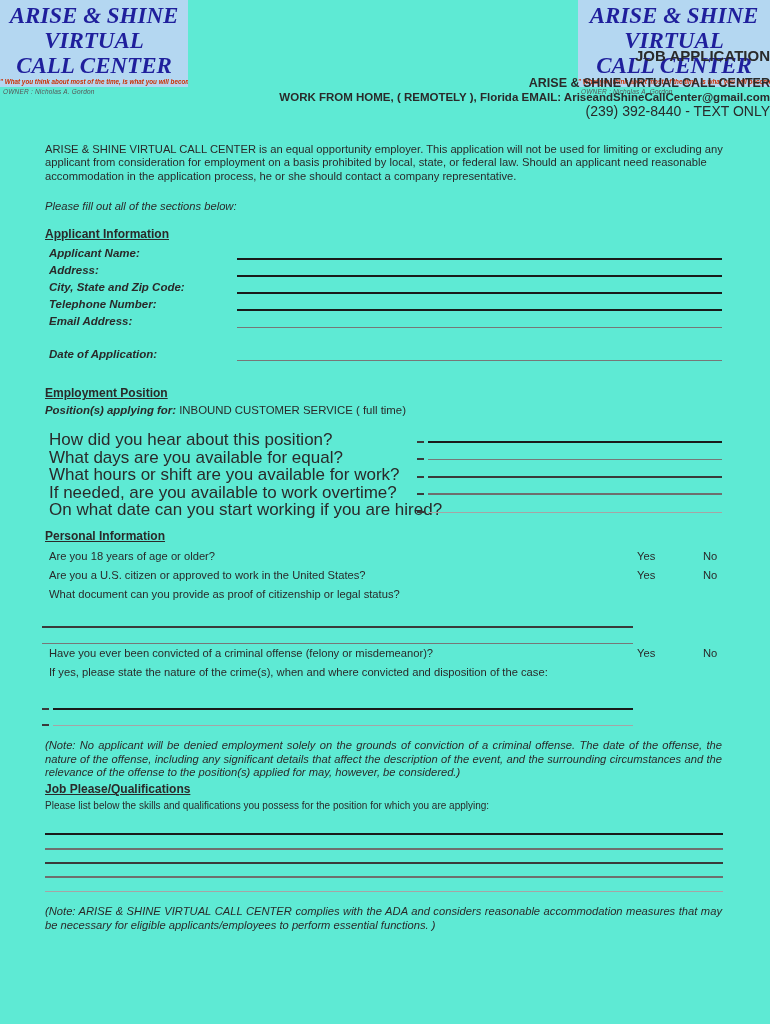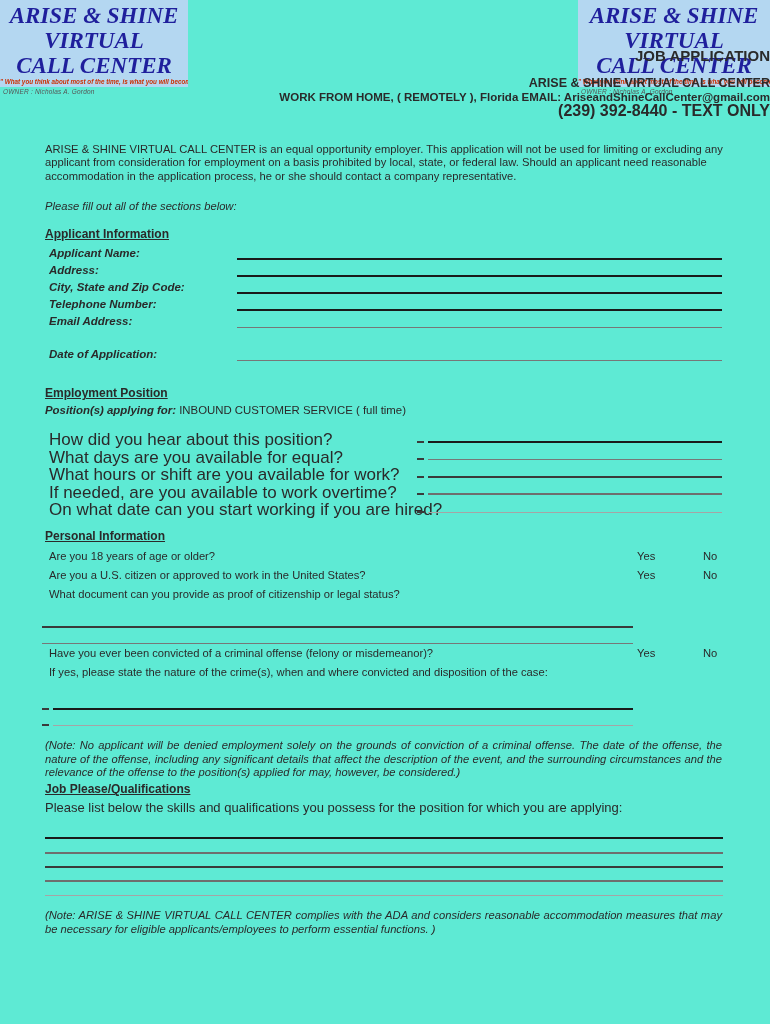--- a/index.html
+++ b/index.html
@@ -43,21 +43,21 @@
   .owner-left{left:3px;}
   .owner-right{left:581px;}
   
   .header-center{
     position:absolute;top:47px;left:0;width:770px;
     text-align:right;
   }
   .header-title{font-size:15px;font-weight:bold;line-height:18px;margin-bottom:11px;}
   .header-company{font-size:12.5px;font-weight:bold;line-height:14px;}
   .header-contact{font-size:11.5px;font-weight:bold;line-height:14px;}
-  .header-phone{font-size:16px;font-weight:bold;line-height:14px;}
+  .header-phone{font-size:14px;font-weight:normal;line-height:14px;}
   
   .intro{
     position:absolute;top:143px;left:45px;width:681px;
     font-size:11.2px;line-height:13.4px;
   }
   .fill-note{
     position:absolute;top:200px;left:45px;
     font-size:11.2px;font-style:italic;
   }
   .section{position:absolute;left:45px;width:677px;}
@@ -97,21 +97,21 @@
   .no-opt{position:absolute;left:658px;top:3px;font-size:11.2px;}
   .wide-line-wrap{position:relative;height:16px;}
   .wide-line{position:absolute;left:-3px;right:89px;bottom:0;}
   .dash-mark{position:absolute;left:-3px;width:7px;bottom:0;border-bottom:2px solid #3a3a3a;}
   .dashed-line{position:absolute;left:8px;right:89px;bottom:0;}
   .note-para{
     font-size:11.2px;font-style:italic;line-height:13.6px;
     text-align:justify;margin-top:13px;
   }
   
-  .skills-instruction{font-size:13px;margin:1px 0 0 0;}
+  .skills-instruction{font-size:10px;margin:1px 0 0 0;}
   .skills-lines{margin-top:10px;}
   .s-line-wrap{position:relative;height:14.3px;}
   .s-line{position:absolute;left:0;right:-1px;bottom:0;}
   .spacer8{height:8px;}
   .spacer12{height:12px;}
 </style>
 </head>
 <body>
 
 <div class="page">

